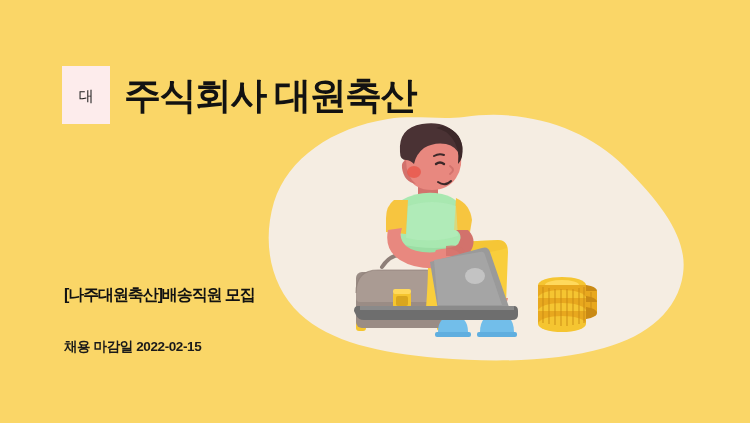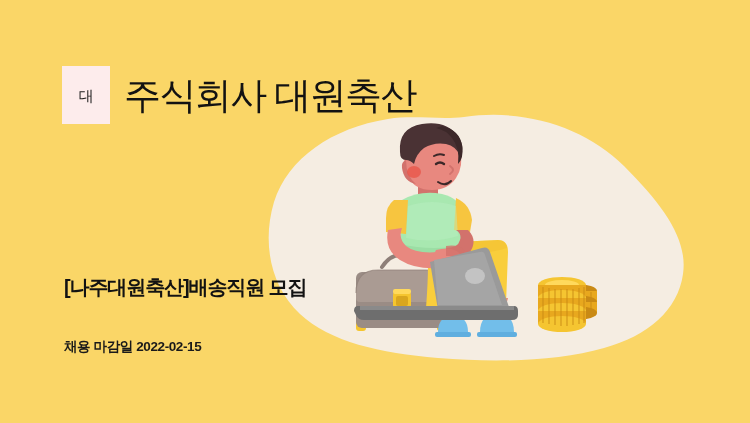--- a/index.html
+++ b/index.html
@@ -35,28 +35,28 @@
     width:48px; height:58px;
     background:#FDECEC;
     display:flex; align-items:center; justify-content:center;
     flex:0 0 auto;
   }
   .logo-badge span {
     font-size:15px; font-weight:400; color:#1c1c1c;
     letter-spacing:-0.5px; line-height:1;
   }
   .company-title {
-    font-size:37px; font-weight:normal; color:#121212;
+    font-size:37px; font-weight:bold; color:#121212;
     letter-spacing:-1.6px; line-height:1; white-space:nowrap;
   }
 
   
   .job-title {
-    position:absolute; left:64px; top:274px; z-index:5;
-    font-size:20px; font-weight:bold; color:#121212;
+    position:absolute; left:64px; top:285px; z-index:5;
+    font-size:16px; font-weight:bold; color:#121212;
     letter-spacing:-1.1px; white-space:nowrap;
   }
   .deadline {
     position:absolute; left:64px; top:338px; z-index:5;
     font-size:13.5px; font-weight:bold; color:#1a1a1a;
     letter-spacing:-0.4px; white-space:nowrap;
   }
 
   
   .illustration {

